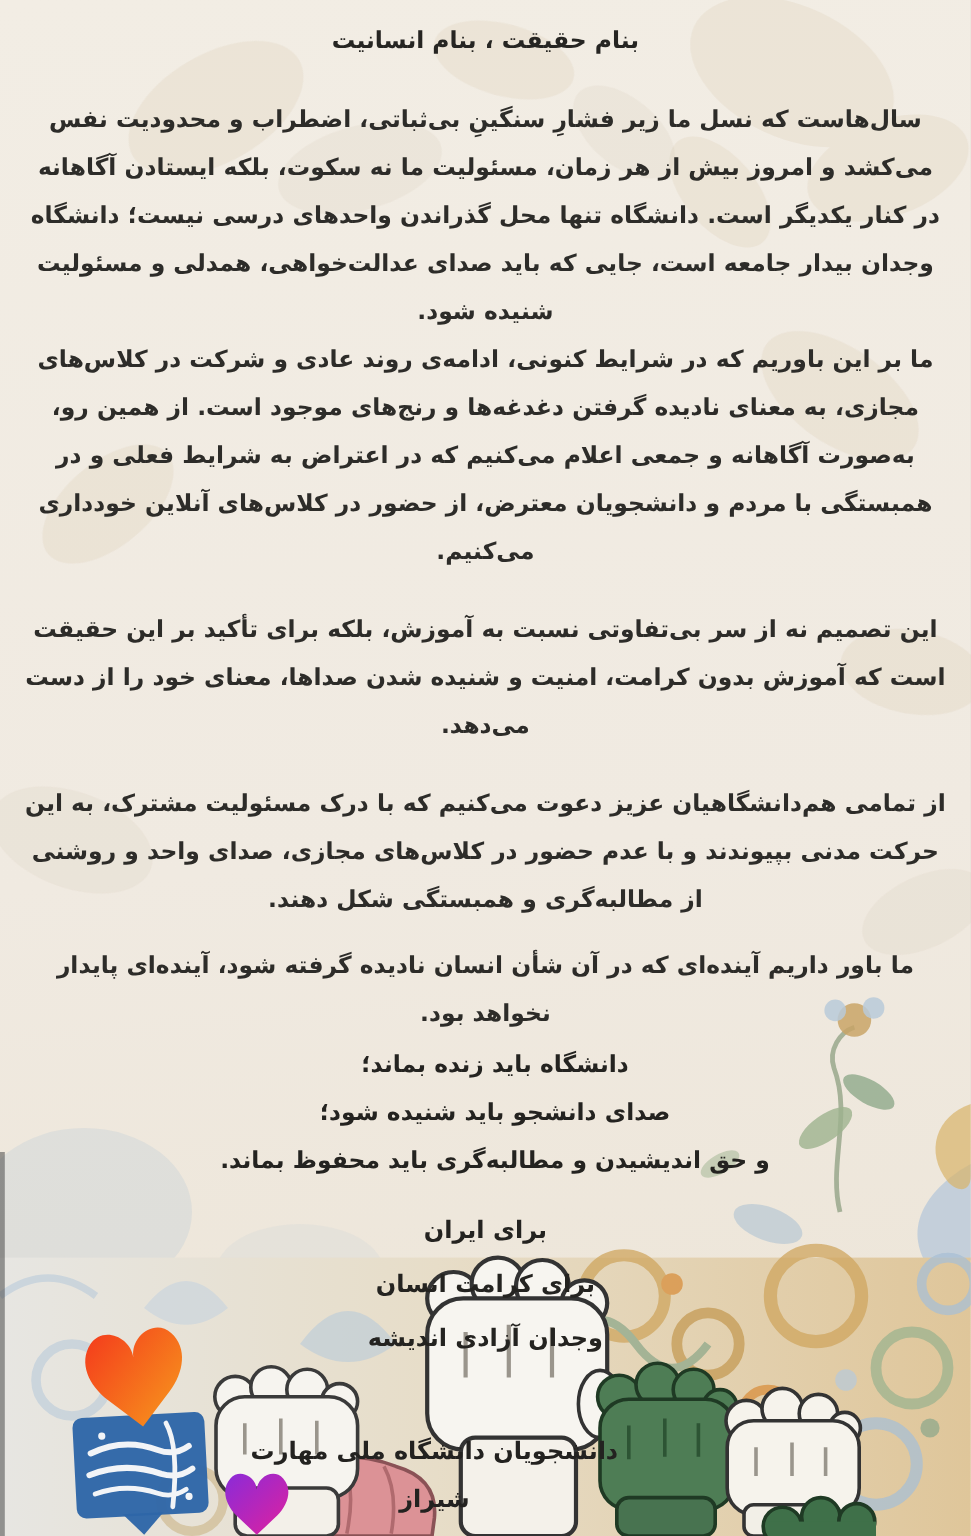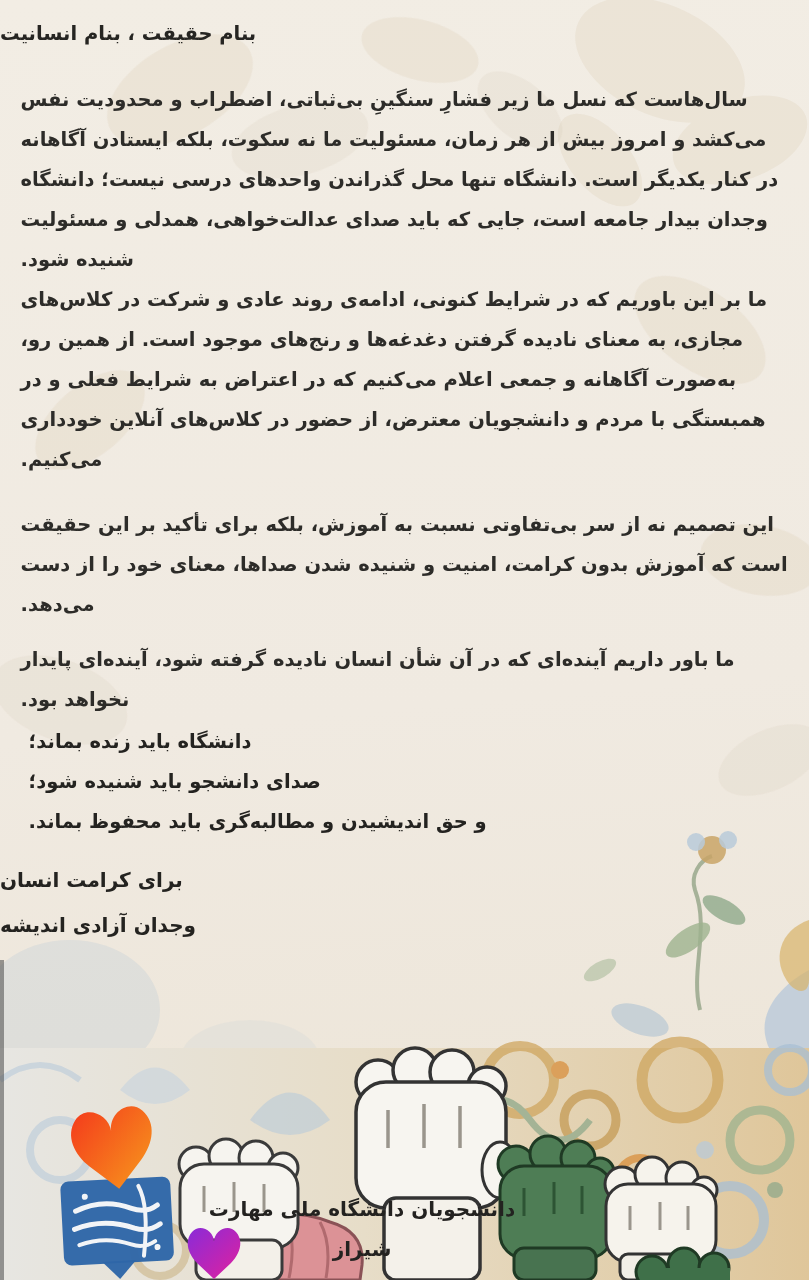--- a/index.html
+++ b/index.html
@@ -18,21 +18,21 @@
   
   .watermark{position:absolute;inset:0;z-index:0;pointer-events:none;}
   
   .bottom-art{position:absolute;left:0;top:820px;width:809px;height:460px;z-index:1;pointer-events:none;}
   
   .text-flow{
     position:relative;z-index:2;
     width:100%;
     color:#2b2a28;
     font-weight:bold;
-    text-align:left;
+    text-align:center;
   }
   .title{
     padding-top:14px;
     font-size:19.5px;line-height:40px;
     color:#262522;
   }
   .para{
     margin:0 auto;
     max-width:768px;
     font-size:19.5px;line-height:40px;
@@ -221,29 +221,31 @@
       <path d="M30 16 C 30 5, 16 -3, 8 6 C 0 15, 4 28, 13 37 L 30 53 L 47 37 C 56 28, 60 15, 52 6 C 44 -3, 30 5, 30 16 Z" fill="url(#purpleHeart)"></path>
     </g>
   </svg>
 
   <div class="text-flow">
     <div class="title">بنام حقیقت ، بنام انسانیت</div>
 
     <p class="para p1">سال‌هاست که نسل ما زیر فشارِ سنگینِ بی‌ثباتی، اضطراب و محدودیت نفس می‌کشد و امروز بیش از هر زمان، مسئولیت ما نه سکوت، بلکه ایستادن آگاهانه در کنار یکدیگر است. دانشگاه تنها محل گذراندن واحدهای درسی نیست؛ دانشگاه وجدان بیدار جامعه است، جایی که باید صدای عدالت‌خواهی، همدلی و مسئولیت شنیده شود.</p>
     <p class="para p2">ما بر این باوریم که در شرایط کنونی، ادامه‌ی روند عادی و شرکت در کلاس‌های مجازی، به معنای نادیده گرفتن دغدغه‌ها و رنج‌های موجود است. از همین رو، به‌صورت آگاهانه و جمعی اعلام می‌کنیم که در اعتراض به شرایط فعلی و در همبستگی با مردم و دانشجویان معترض، از حضور در کلاس‌های آنلاین خودداری می‌کنیم.</p>
     <p class="para p3">این تصمیم نه از سر بی‌تفاوتی نسبت به آموزش، بلکه برای تأکید بر این حقیقت است که آموزش بدون کرامت، امنیت و شنیده شدن صداها، معنای خود را از دست می‌دهد.</p>
+    <p class="para p4">از تمامی هم‌دانشگاهیان عزیز دعوت می‌کنیم که با درک مسئولیت مشترک، به این حرکت مدنی بپیوندند و با عدم حضور در کلاس‌های مجازی، صدای واحد و روشنی از مطالبه‌گری و همبستگی شکل دهند.</p>
     <p class="para p5">ما باور داریم آینده‌ای که در آن شأن انسان نادیده گرفته شود، آینده‌ای پایدار نخواهد بود.</p>
 
     <div class="slogans">
       <div class="slogan">دانشگاه باید زنده بماند؛</div>
       <div class="slogan">صدای دانشجو باید شنیده شود؛</div>
       <div class="slogan">و حق اندیشیدن و مطالبه‌گری باید محفوظ بماند.</div>
     </div>
 
     <div class="dedications">
+      <div class="dedication">برای ایران</div>
       <div class="dedication">برای کرامت انسان</div>
       <div class="dedication">وجدان آزادی اندیشه</div>
     </div>
   </div>
 
   <div class="signature">
     <div class="sig1">دانشجویان دانشگاه ملی مهارت</div>
     <div class="sig2">شیراز</div>
   </div>
 

